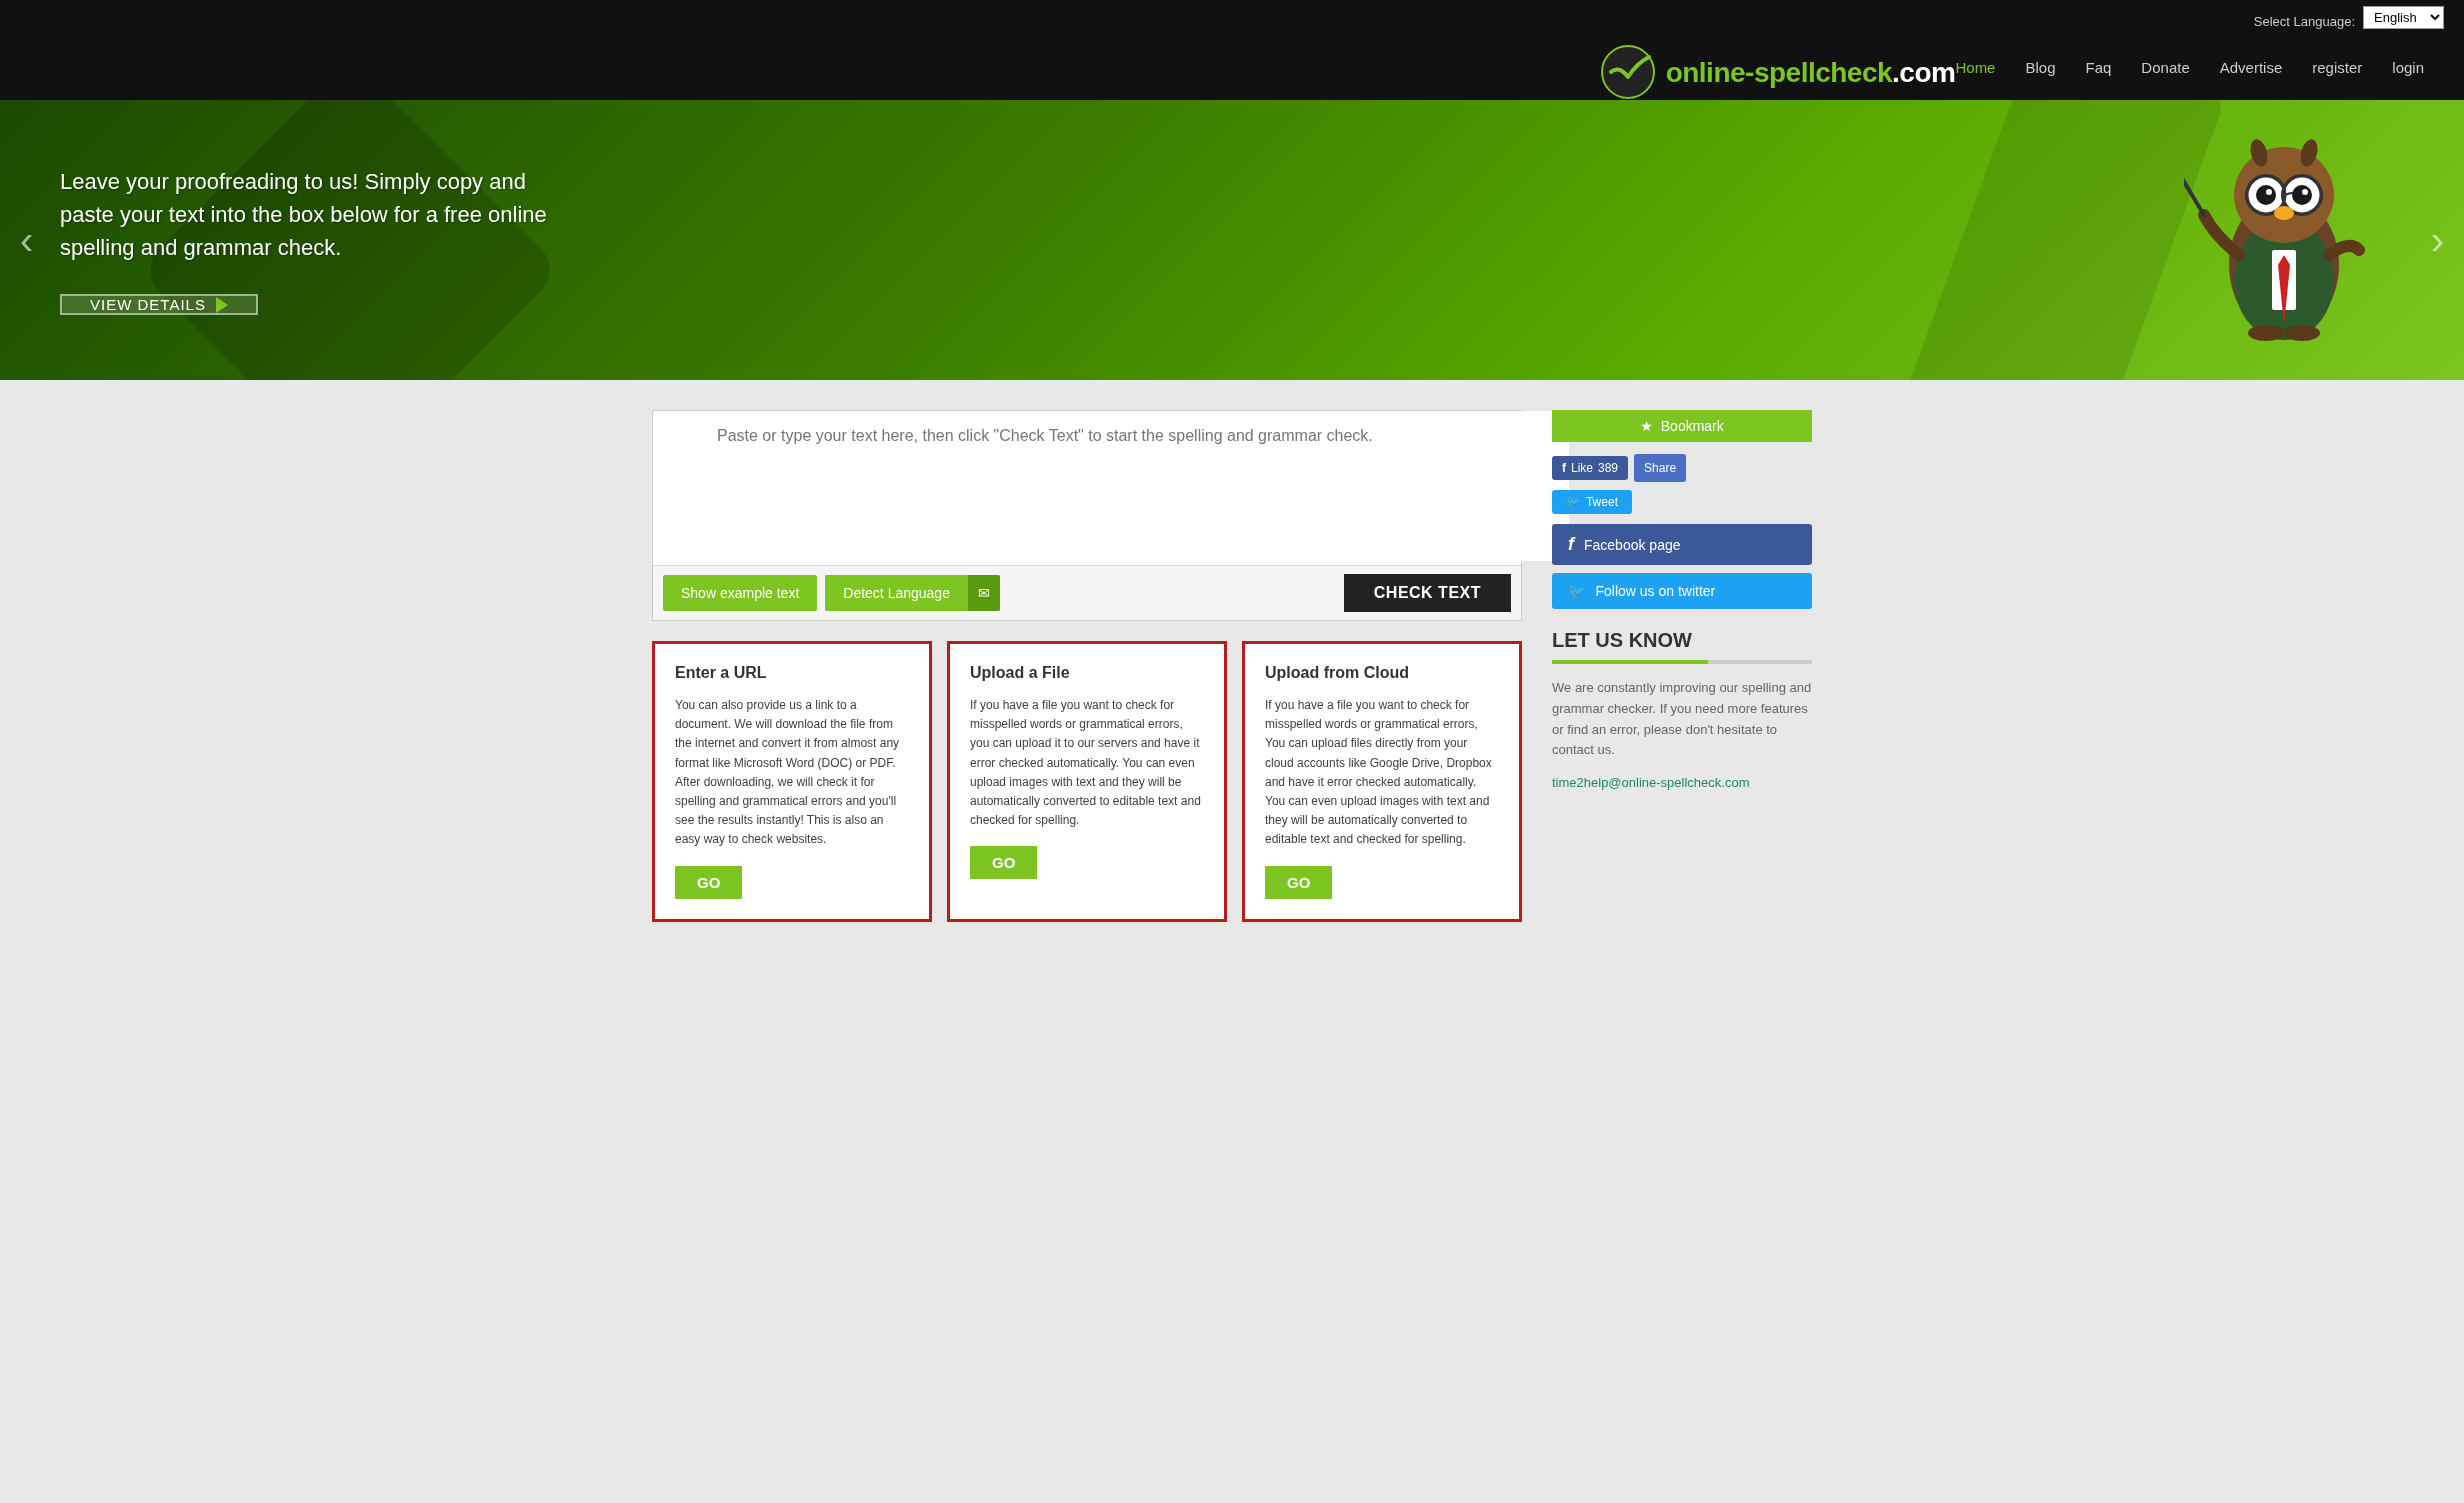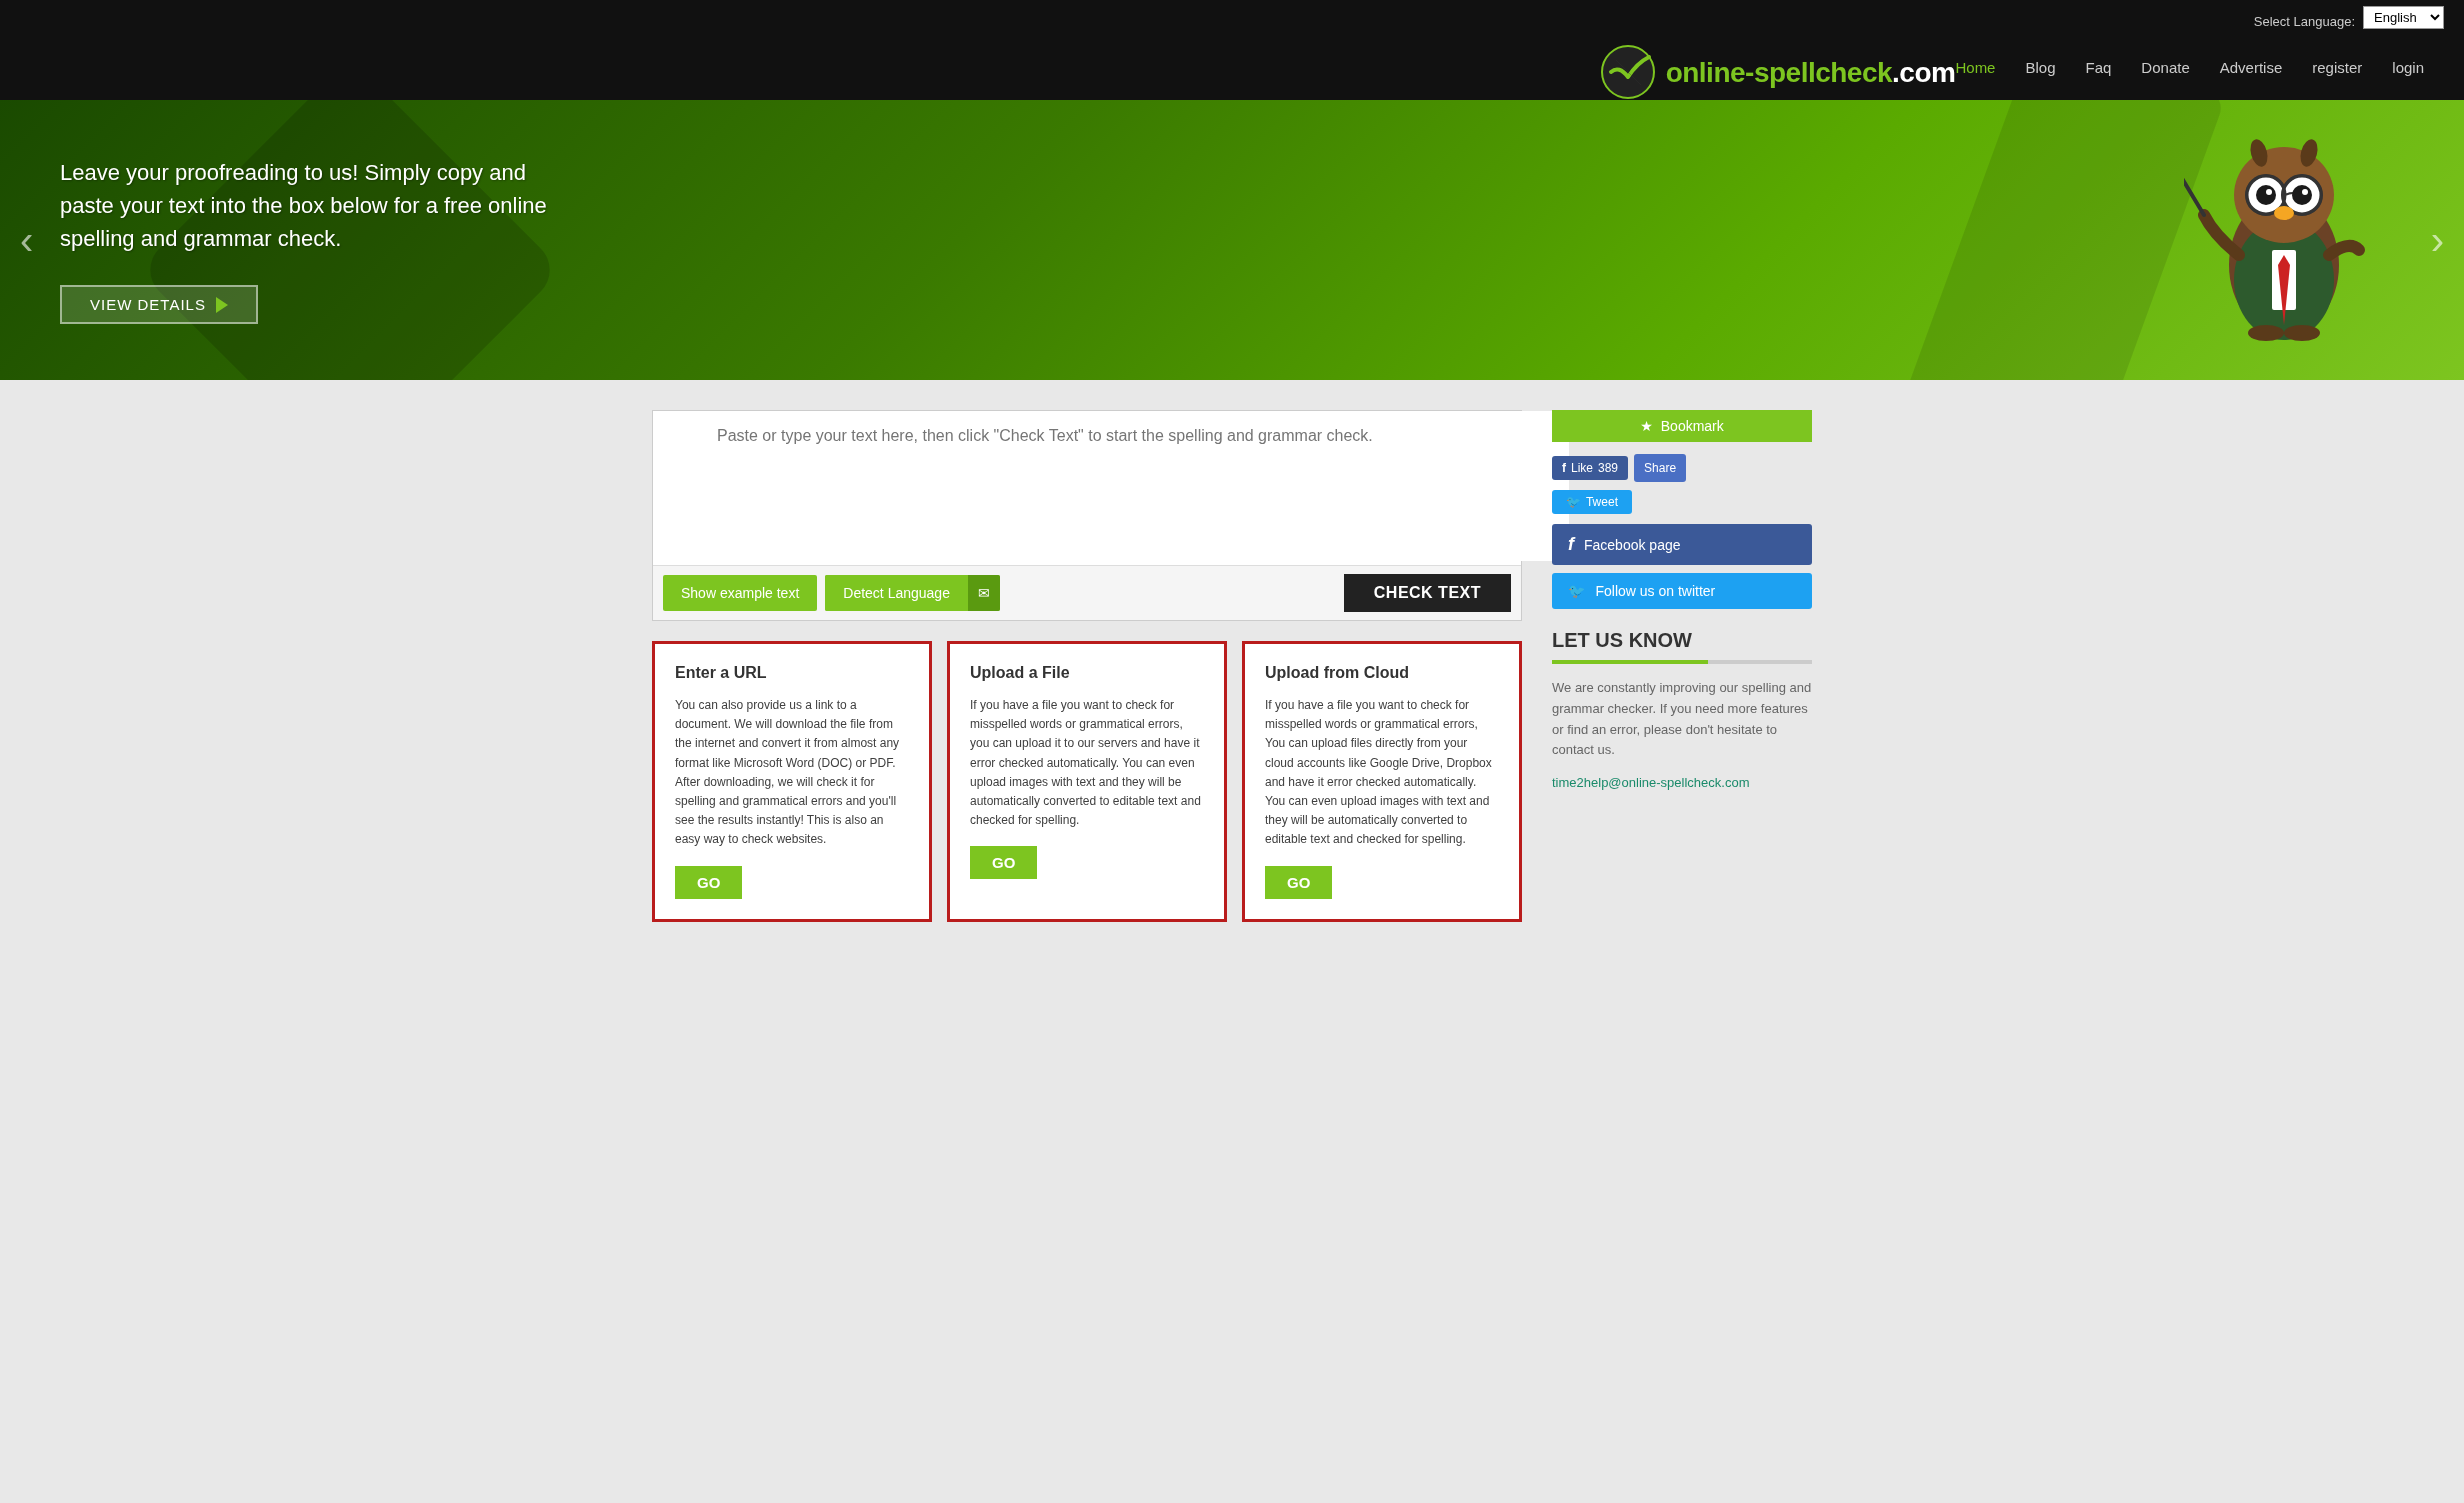--- a/index.html
+++ b/index.html
@@ -110,21 +110,21 @@
       color: #fff;
       font-size: 22px;
       line-height: 1.5;
       margin-bottom: 30px;
       text-shadow: 1px 1px 2px rgba(0,0,0,0.3);
     }
     .view-details-btn {
       background: rgba(255,255,255,0.15);
       border: 2px solid rgba(255,255,255,0.5);
       color: #fff;
-      padding: 9px 28px;
+      padding: 0 28px;
       font-size: 15px;
       cursor: pointer;
       display: inline-flex;
       align-items: center;
       gap: 10px;
       letter-spacing: 1px;
       text-transform: uppercase;
     }
     .arrow-right {
       display: inline-block;

